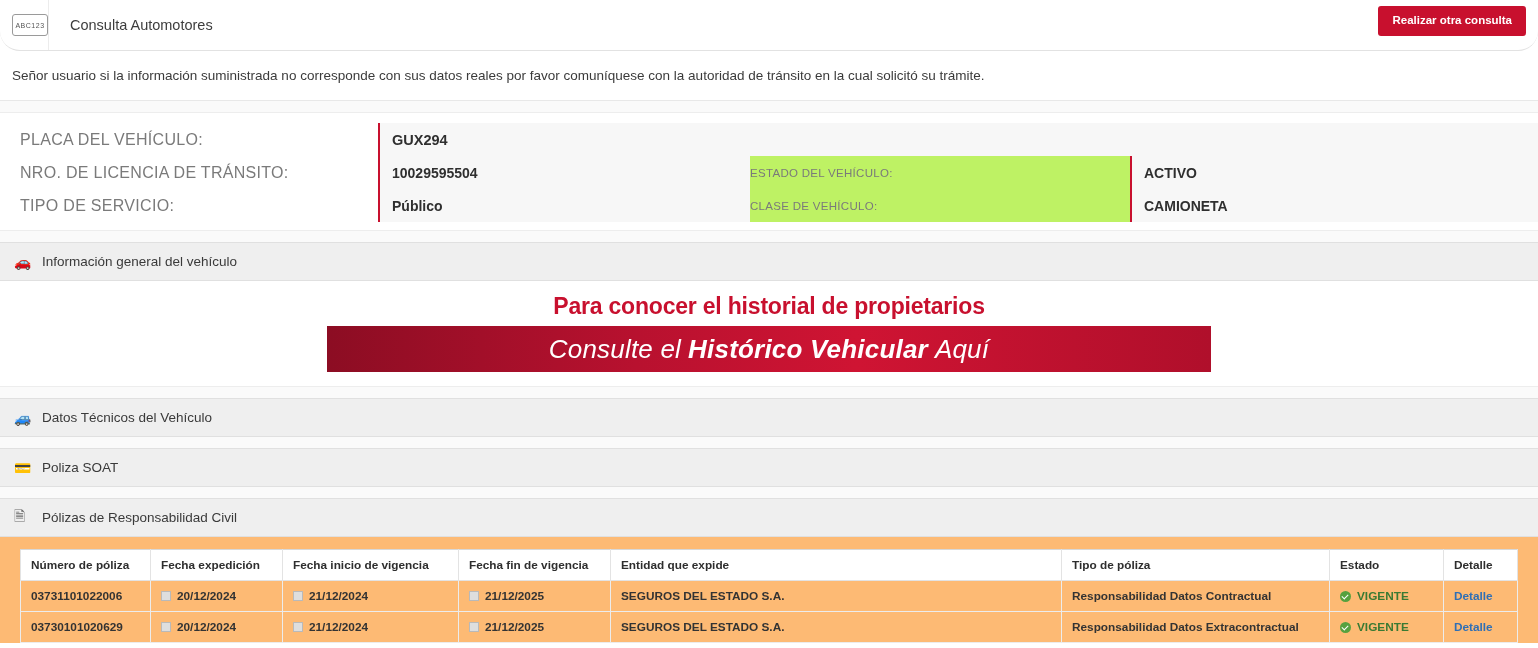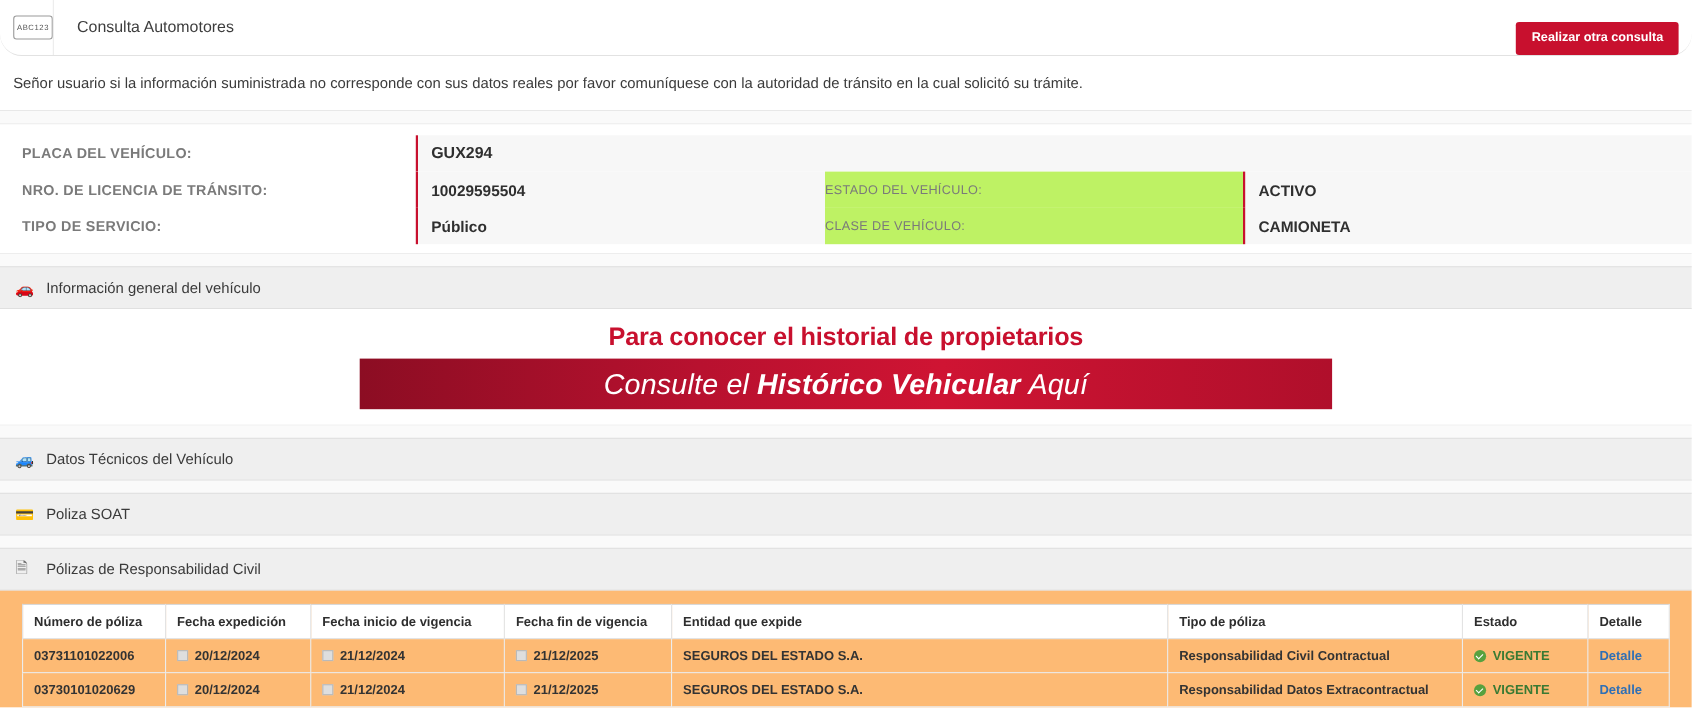--- a/index.html
+++ b/index.html
@@ -37,21 +37,21 @@
     width: 1px; height: 50px; background: #ececec;
     position: absolute; left: 48px; top: 0;
   }
   .topbar-title {
     font-size: 14.5px;
     color: #3d3d3d;
     margin-left: 10px;
   }
   .btn-consulta {
     position: absolute;
-    right: 12px; top: 20px;
+    right: 12px; top: 6px;
     background: #c8102e;
     color: #fff;
     font-size: 11.5px;
     font-weight: bold;
     border: none;
     border-radius: 3px;
     padding: 9px 14px;
     cursor: pointer;
     line-height: 1;
   }
@@ -77,27 +77,26 @@
     border-bottom: 1px solid #ededed;
     padding: 10px 0 8px 0;
   }
   .srow {
     display: flex;
     align-items: stretch;
     min-height: 33px;
   }
   .slabel {
     width: 378px;
-    font-size: 13px;
+    font-size: 16px;
     color: #7a7a7a;
     letter-spacing: .3px;
     display: flex; align-items: center;
     padding-left: 20px;
     text-transform: uppercase;
-    font-weight: bold;
   }
   .svalue {
     flex: 1;
     display: flex; align-items: center;
     padding-left: 12px;
     font-size: 14px;
     font-weight: bold;
     color: #2f2f2f;
     border-left: 2px solid #c8102e;
     background: #f7f7f7;
@@ -323,21 +322,21 @@
         <th>Detalle</th>
       </tr>
     </thead>
     <tbody>
       <tr>
         <td>03731101022006</td>
         <td><span class="cal-ic"></span><span>20/12/2024</span></td>
         <td><span class="cal-ic"></span><span>21/12/2024</span></td>
         <td><span class="cal-ic"></span><span>21/12/2025</span></td>
         <td>SEGUROS DEL ESTADO S.A.</td>
-        <td>Responsabilidad Civil Contractual</td>
+        <td>Responsabilidad Datos Contractual</td>
         <td><span class="estado-dot"></span><span class="estado-ok">VIGENTE</span></td>
         <td><span class="detalle-link">Detalle</span></td>
       </tr>
       <tr>
         <td>03730101020629</td>
         <td><span class="cal-ic"></span><span>20/12/2024</span></td>
         <td><span class="cal-ic"></span><span>21/12/2024</span></td>
         <td><span class="cal-ic"></span><span>21/12/2025</span></td>
         <td>SEGUROS DEL ESTADO S.A.</td>
         <td>Responsabilidad Datos Extracontractual</td>

